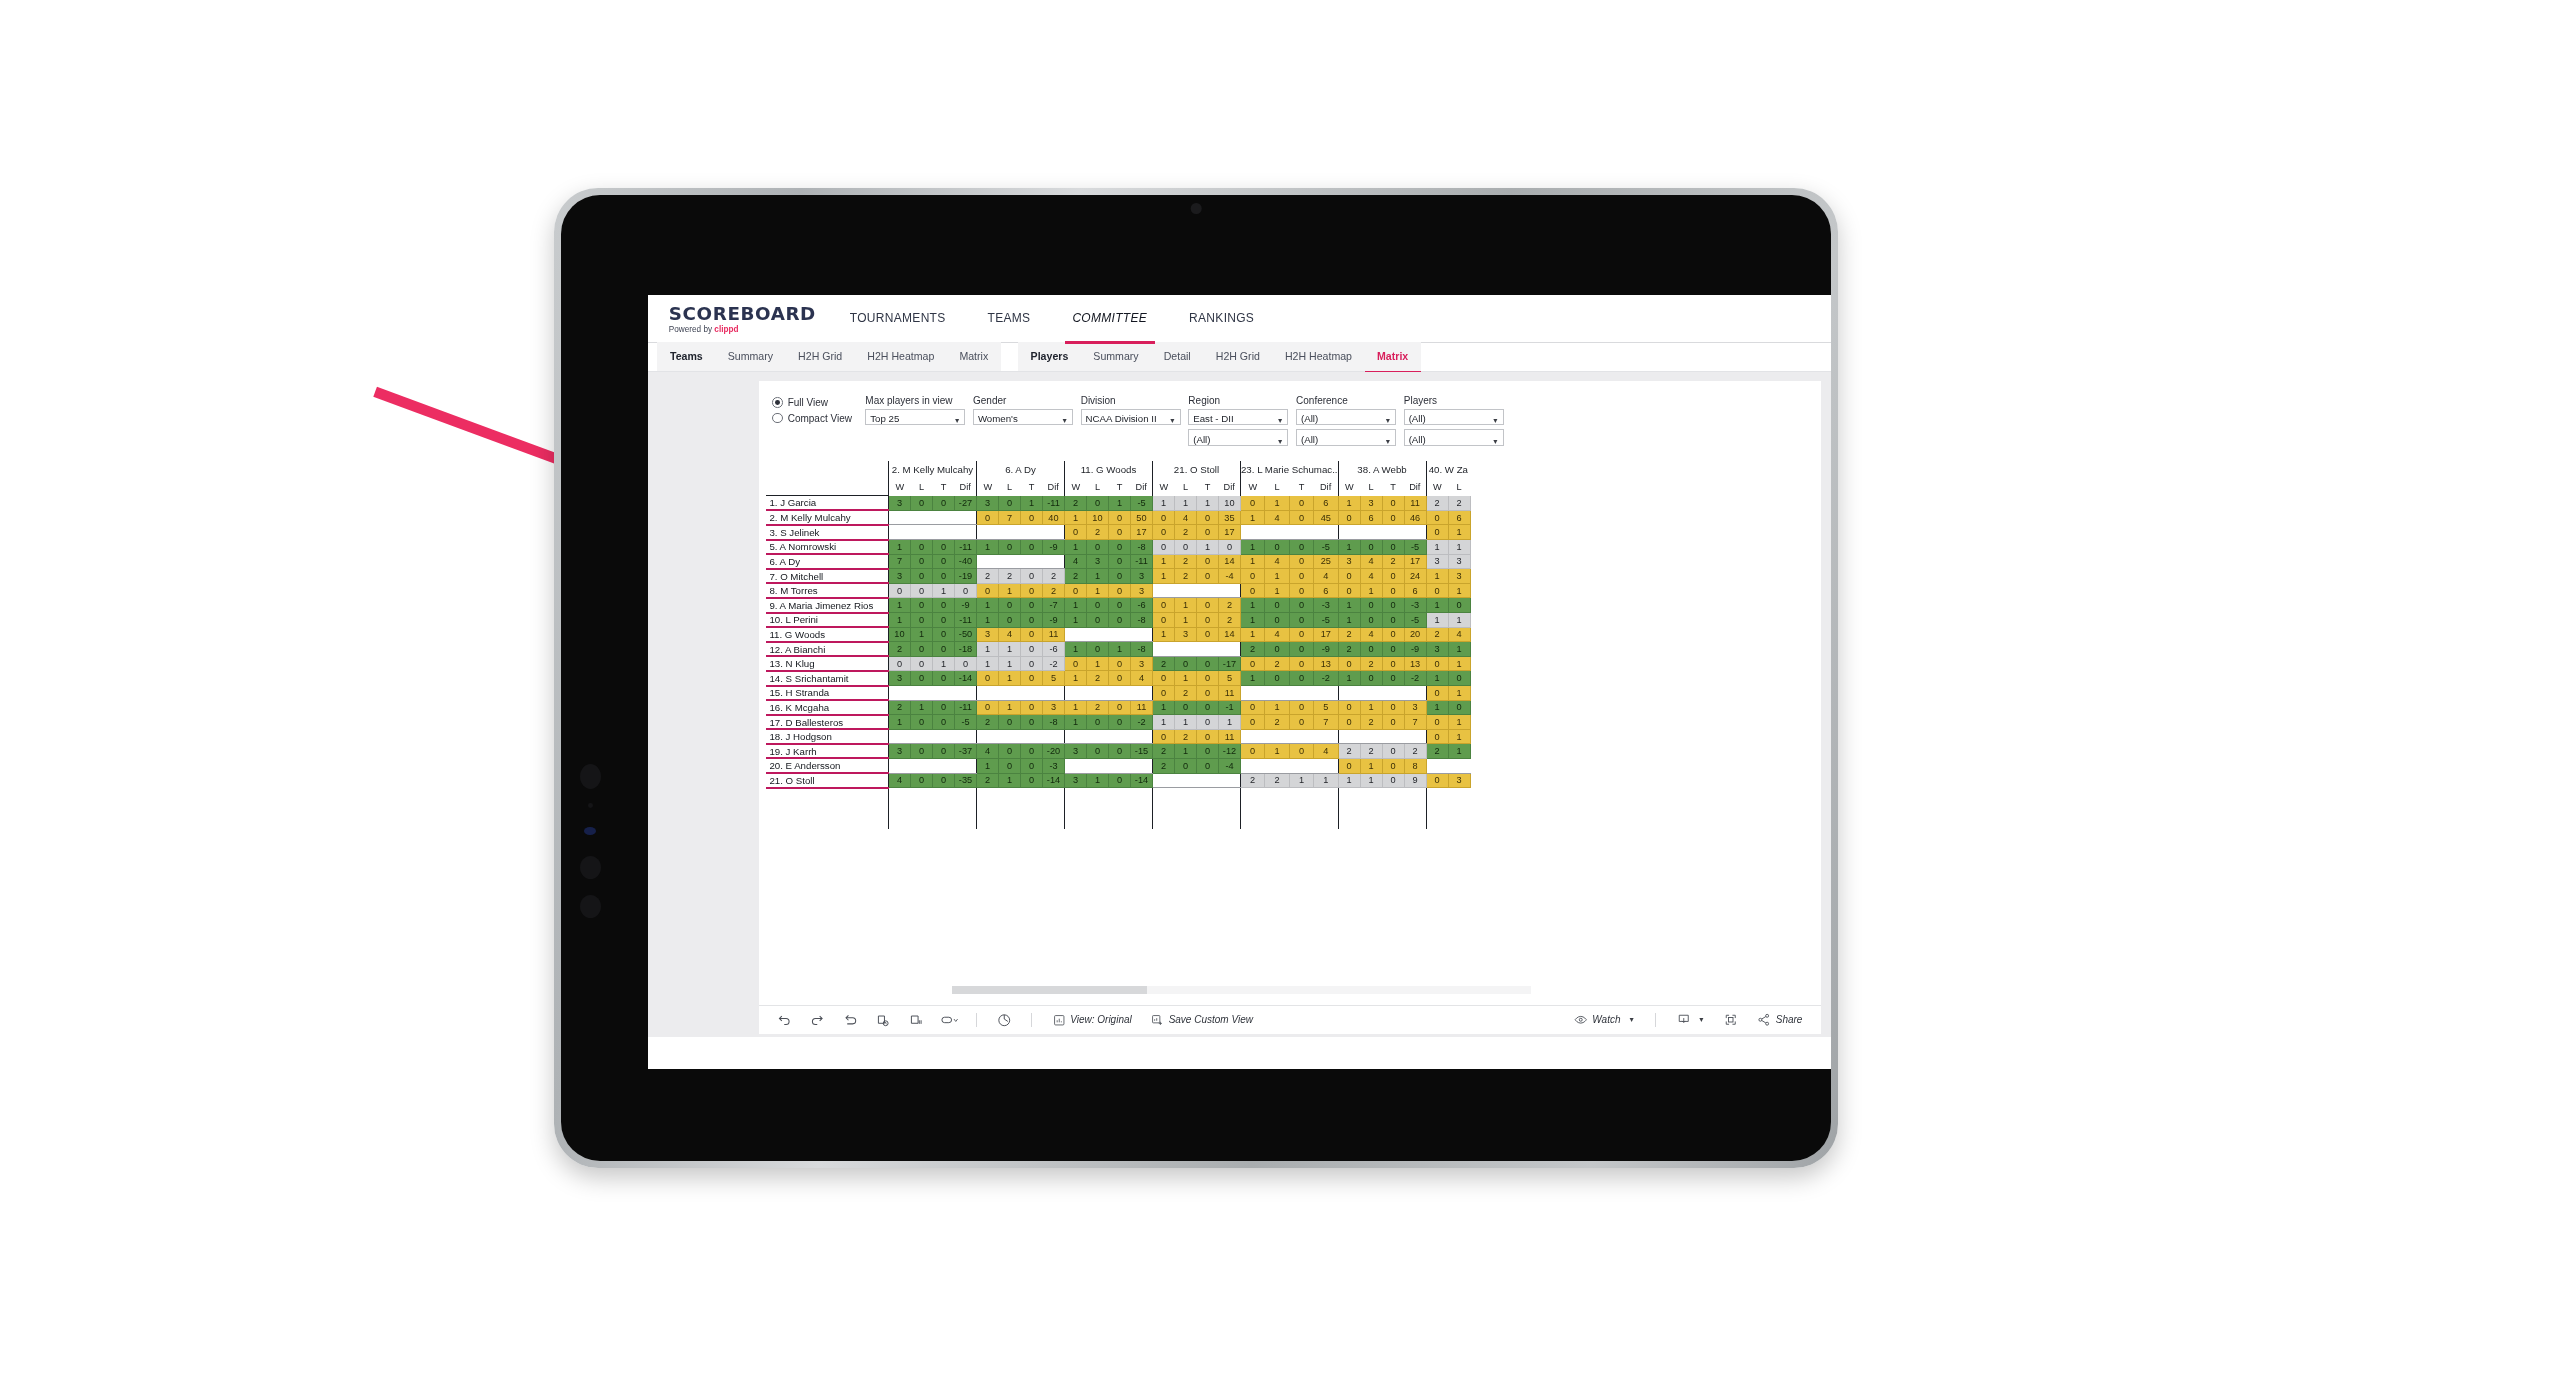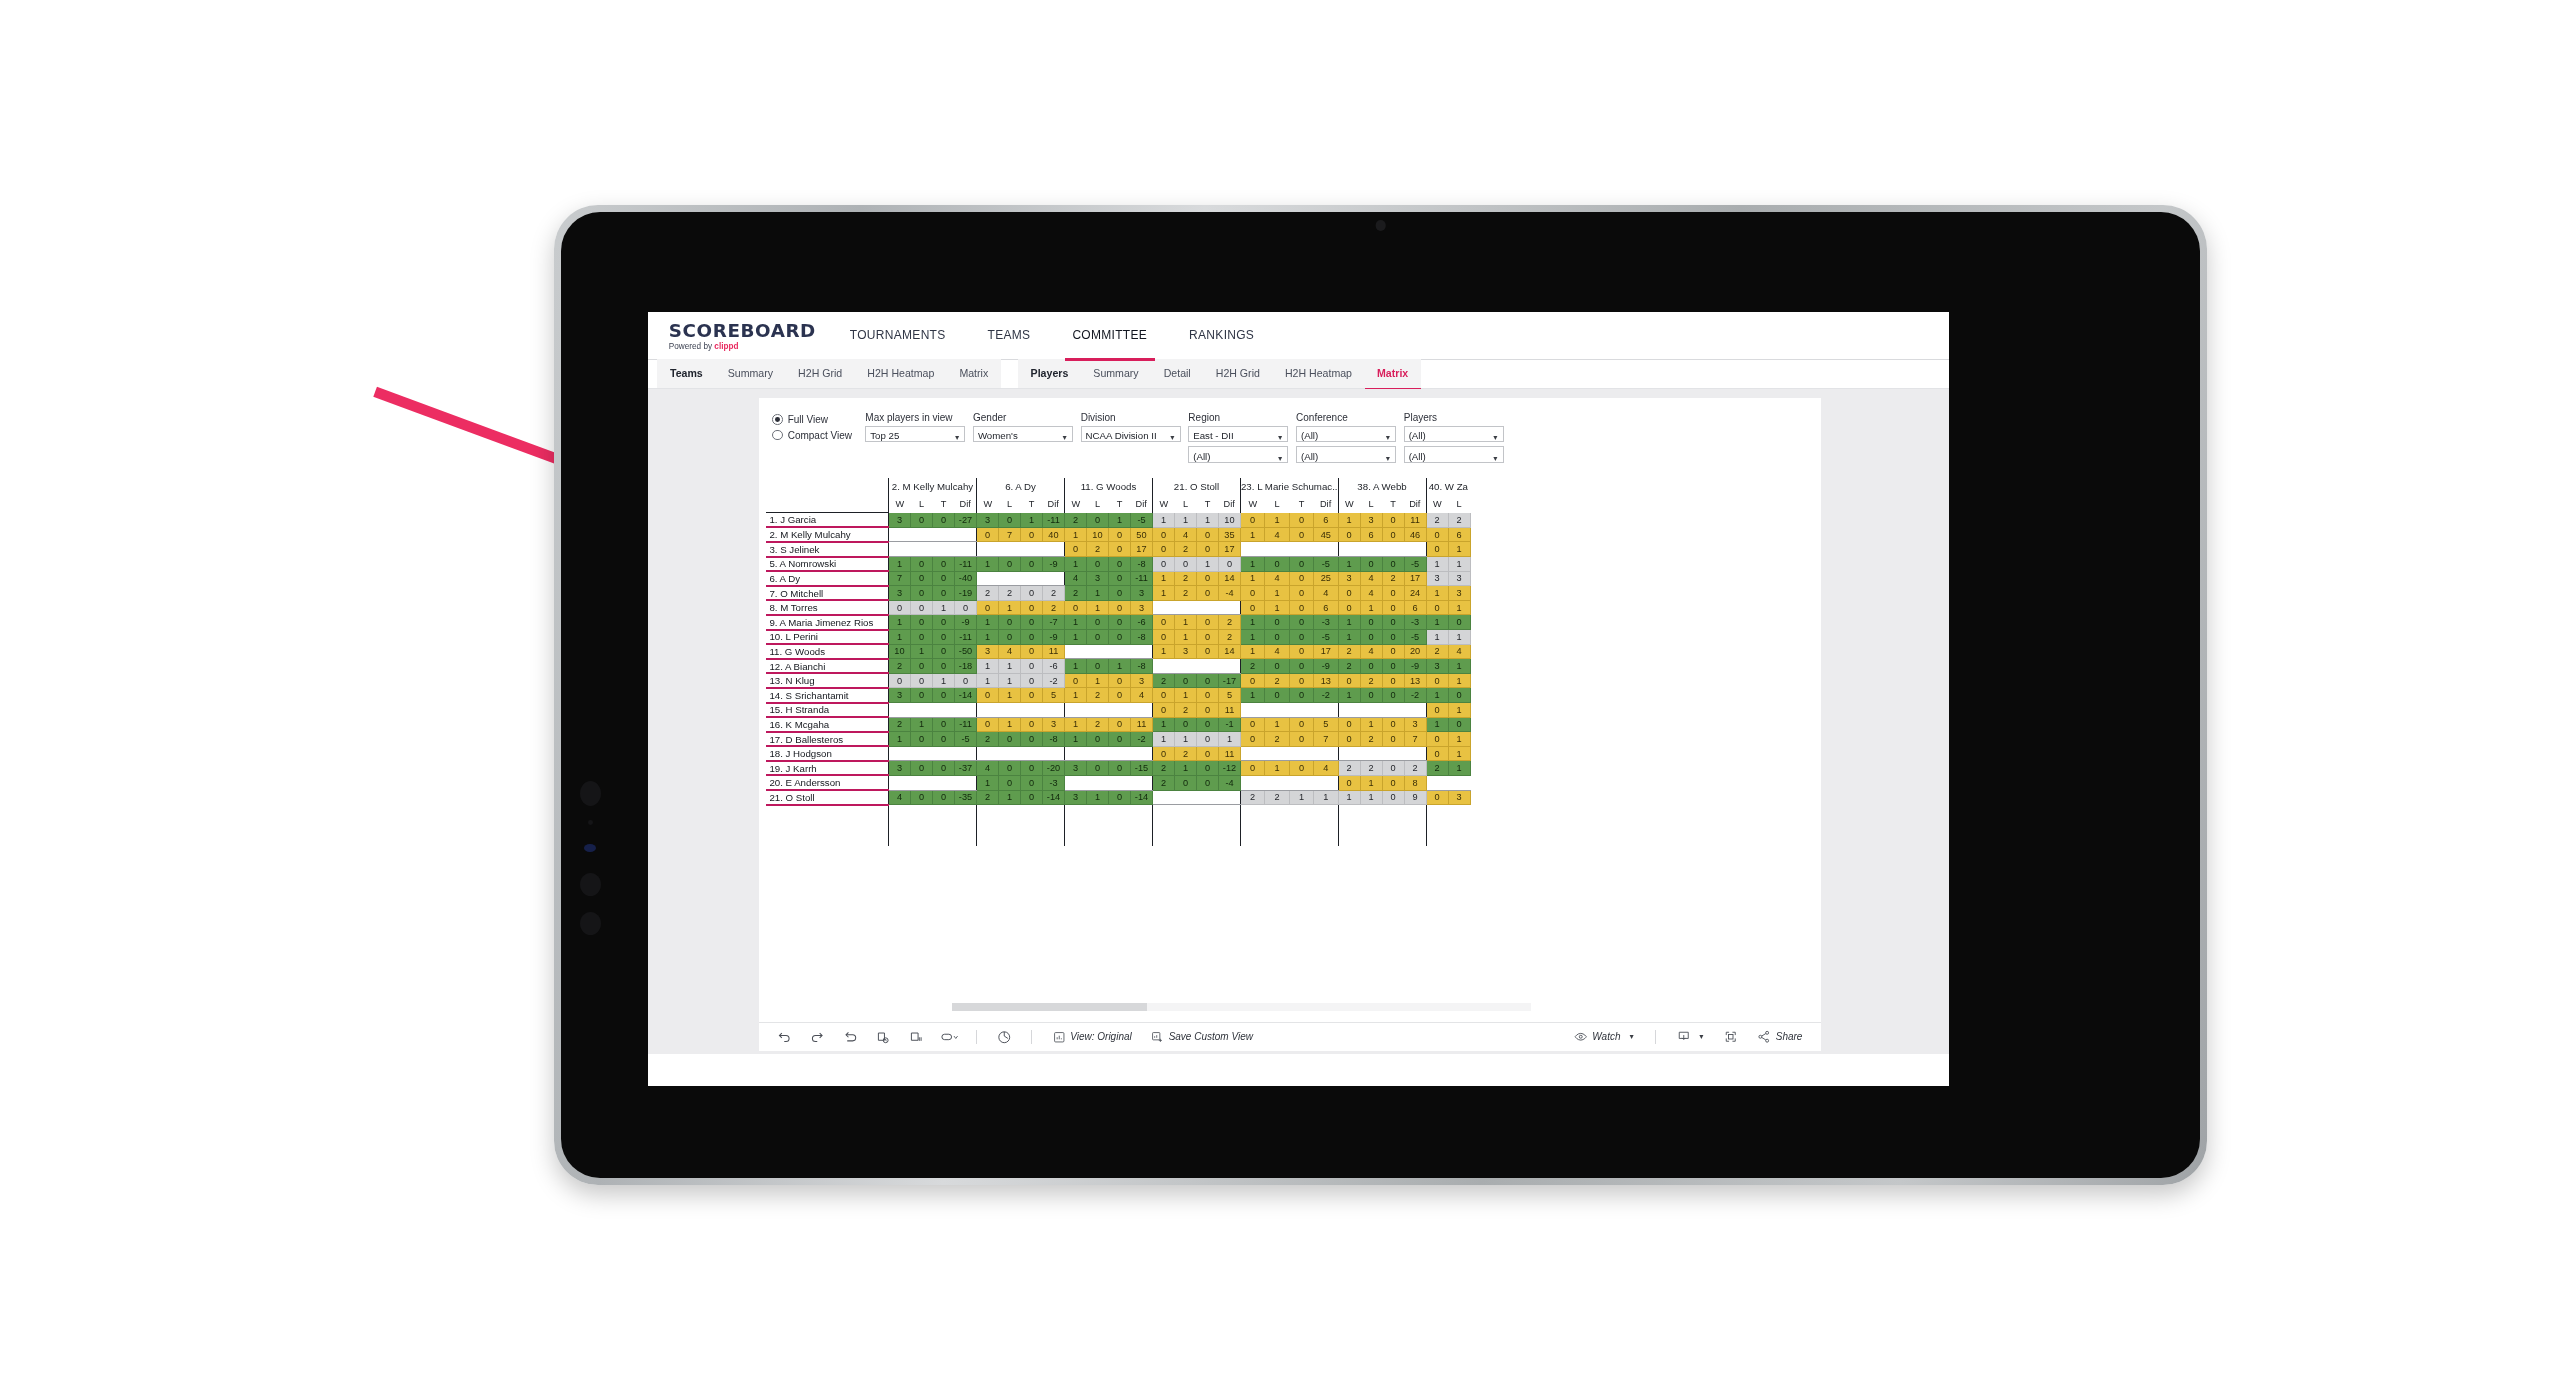--- a/index.html
+++ b/index.html
@@ -15,22 +15,22 @@
   .annot {
     position: absolute; left: 75px; top: 29px; width: 454px;
     font-size: 42px; line-height: 1.32; color: #000;
     font-family: "Liberation Sans", sans-serif;
     letter-spacing: -0.3px;
   }
   .arrow-svg { position: absolute; left: 367px; top: 386px; width: 579px; height: 212px; }
 
   
   .tablet {
-    position: absolute; left: 554px; top: 205px;
-    width: 1653px; height: 980px;
+    position: absolute; left: 554px; top: 188px;
+    width: 1284px; height: 980px;
     background: linear-gradient(105deg,#c9ccce 0%,#aeb2b5 16%,#d8dadc 34%,#a9adaf 62%,#c4c7c9 84%,#9fa3a6 100%);
     border-radius: 44px;
     padding: 6.8px;
     box-shadow: 0 9.7px 25px rgba(0,0,0,.22);
   }
   .tablet-screen {
     position: relative; width: 100%; height: 100%;
     background: #0a0a0a; border-radius: 39px; overflow: hidden;
   }
   .cam { position: absolute; width: 10.6px; height: 10.6px; border-radius: 50%;
@@ -48,21 +48,21 @@
   .topbar { height: 48px; background:#fff; display:flex; align-items:stretch; border-bottom: 1.9px solid #d9dadd; }
   .logo-wrap { width: 181px; display:flex; flex-direction:column; justify-content:center; padding-left: 21px; }
   .logo-main { font-family:"DejaVu Sans", sans-serif; font-weight:700; font-size:18.3px; letter-spacing:0.6px; color:#2b3350; }
   .logo-sub { font-size:8.2px; color:#3d4252; margin-top:1px; }
   .logo-sub b { color:#e8285e; font-weight:700; }
   .topnav { display:flex; align-items:stretch; }
   .topnav-item {
     display:flex; align-items:center; padding: 0 21px;
     font-size: 12px; color:#2f3545; letter-spacing:0.3px; position:relative; cursor:pointer;
   }
-  .topnav-item.active { color:#121620; }
+  .topnav-item.active { color:#121620;font-style:italic; }
   .topnav-item.active::after {
     content:''; position:absolute; left:13.5px; right:13.5px; bottom:-1.9px; height:2.9px; background:#d81e5b;
   }
 
   
   .subbar { height: 29px; background:#fff; display:flex; align-items:center; padding-left:9.7px; gap:0; border-bottom:1px solid #e2e3e6; }
   .subgroup { display:flex; align-items:center; background:#f3f3f4; height:29px; }
   .subgroup + .subgroup { margin-left: 17.4px; }
   .sub-item { font-size:10.6px; color:#4a4f5c; padding: 0 12.5px; line-height:29px; cursor:pointer; white-space:nowrap; }
   .sub-item.head { font-weight:700; color:#20242e; }

